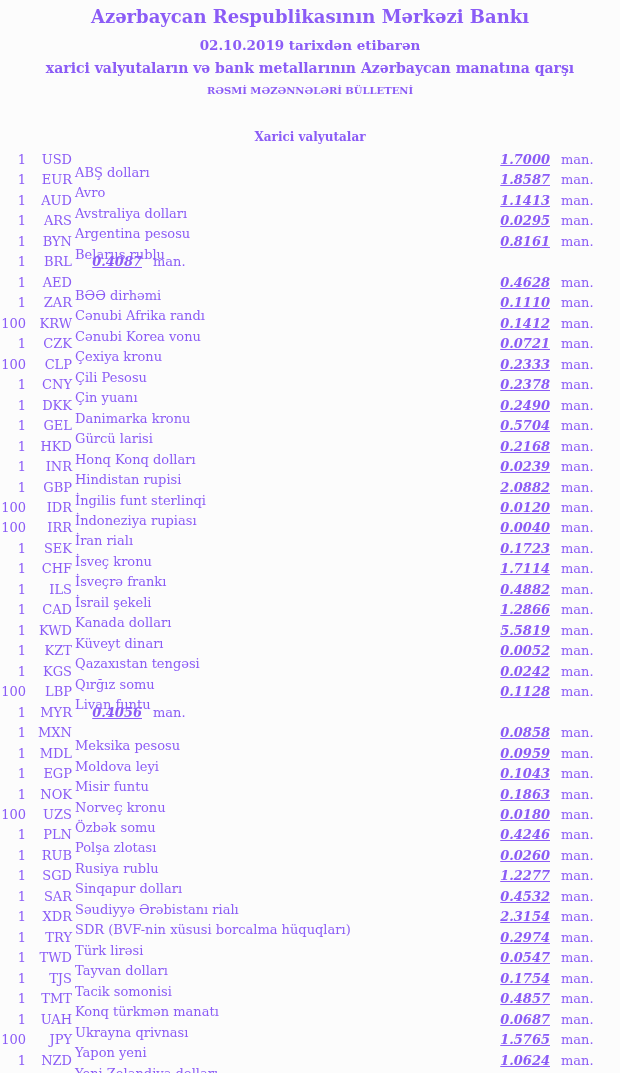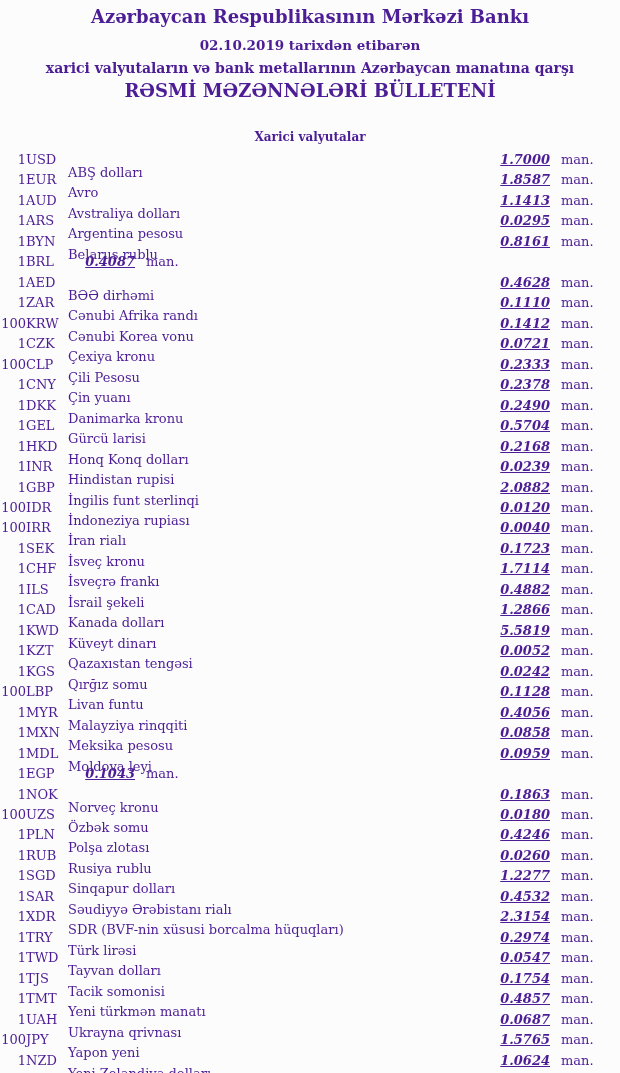--- a/index.html
+++ b/index.html
@@ -1,31 +1,31 @@
 <!DOCTYPE html>
 <html><head>
 <meta charset="utf-8">
 <style>
   html,body{margin:0;padding:0;background:#ffffff;}
   .page{
     width:620px;height:1073px;
-    background:#fcfcfc;color:#4c1d95;
+    background:#fcfcfc;color:#8b5cf6;
     font-family:"DejaVu Serif","Liberation Serif",serif;
     overflow:hidden;box-sizing:border-box;
   }
   .center{text-align:center;}
   .bank-name{padding-top:6px;font-size:18px;line-height:22px;font-weight:700;}
   .date-line{margin-top:8px;font-size:13.5px;line-height:18px;font-weight:700;}
   .scope-line{margin-top:5px;font-size:14px;line-height:18px;font-weight:700;}
-  .bulletin-title{margin-top:5px;font-size:18px;line-height:18px;font-weight:700;}
+  .bulletin-title{margin-top:5px;font-size:10px;line-height:18px;font-weight:700;}
   .section-title{margin-top:28px;font-size:12px;line-height:18px;font-weight:700;}
   .rates-table{margin-top:4px;}
   .row{display:flex;height:20.47px;line-height:20.47px;font-size:13px;}
   .qty{width:26px;text-align:right;flex:none;}
-  .code{width:39px;text-align:left;flex:none;}
+  .code{width:39px;text-align:right;flex:none;margin-left:7px;}
   .name{flex:1;padding-left:3px;min-width:0;margin-top:13px;}
   .rate{width:70px;text-align:right;font-weight:700;font-style:italic;flex:none;text-decoration:underline;}
   .unit{width:70px;padding-left:11px;box-sizing:border-box;flex:none;}
 </style>
 </head>
 <body>
 
 <div class="page">
   <div class="bank-name center">Azərbaycan Respublikasının Mərkəzi Bankı</div>
   <div class="date-line center">02.10.2019 tarixdən etibarən</div>
@@ -244,21 +244,20 @@
     <div class="qty">100</div>
     <div class="code">LBP</div>
     <div class="name">Livan funtu</div>
     <div class="rate">0.1128</div>
     <div class="unit">man.</div>
   </div>
 
   <div class="row">
     <div class="qty">1</div>
     <div class="code">MYR</div>
-    <div class="name">Malayziya rinqqiti</div>
     <div class="rate">0.4056</div>
     <div class="unit">man.</div>
   </div>
 
   <div class="row">
     <div class="qty">1</div>
     <div class="code">MXN</div>
     <div class="name">Meksika pesosu</div>
     <div class="rate">0.0858</div>
     <div class="unit">man.</div>
@@ -268,20 +267,21 @@
     <div class="qty">1</div>
     <div class="code">MDL</div>
     <div class="name">Moldova leyi</div>
     <div class="rate">0.0959</div>
     <div class="unit">man.</div>
   </div>
 
   <div class="row">
     <div class="qty">1</div>
     <div class="code">EGP</div>
+    <div class="name">Misir funtu</div>
     <div class="rate">0.1043</div>
     <div class="unit">man.</div>
   </div>
 
   <div class="row">
     <div class="qty">1</div>
     <div class="code">NOK</div>
     <div class="name">Norveç kronu</div>
     <div class="rate">0.1863</div>
     <div class="unit">man.</div>
@@ -355,21 +355,21 @@
     <div class="qty">1</div>
     <div class="code">TJS</div>
     <div class="name">Tacik somonisi</div>
     <div class="rate">0.1754</div>
     <div class="unit">man.</div>
   </div>
 
   <div class="row">
     <div class="qty">1</div>
     <div class="code">TMT</div>
-    <div class="name">Yeni türkmən manatı</div>
+    <div class="name">Konq türkmən manatı</div>
     <div class="rate">0.4857</div>
     <div class="unit">man.</div>
   </div>
 
   <div class="row">
     <div class="qty">1</div>
     <div class="code">UAH</div>
     <div class="name">Ukrayna qrivnası</div>
     <div class="rate">0.0687</div>
     <div class="unit">man.</div>

